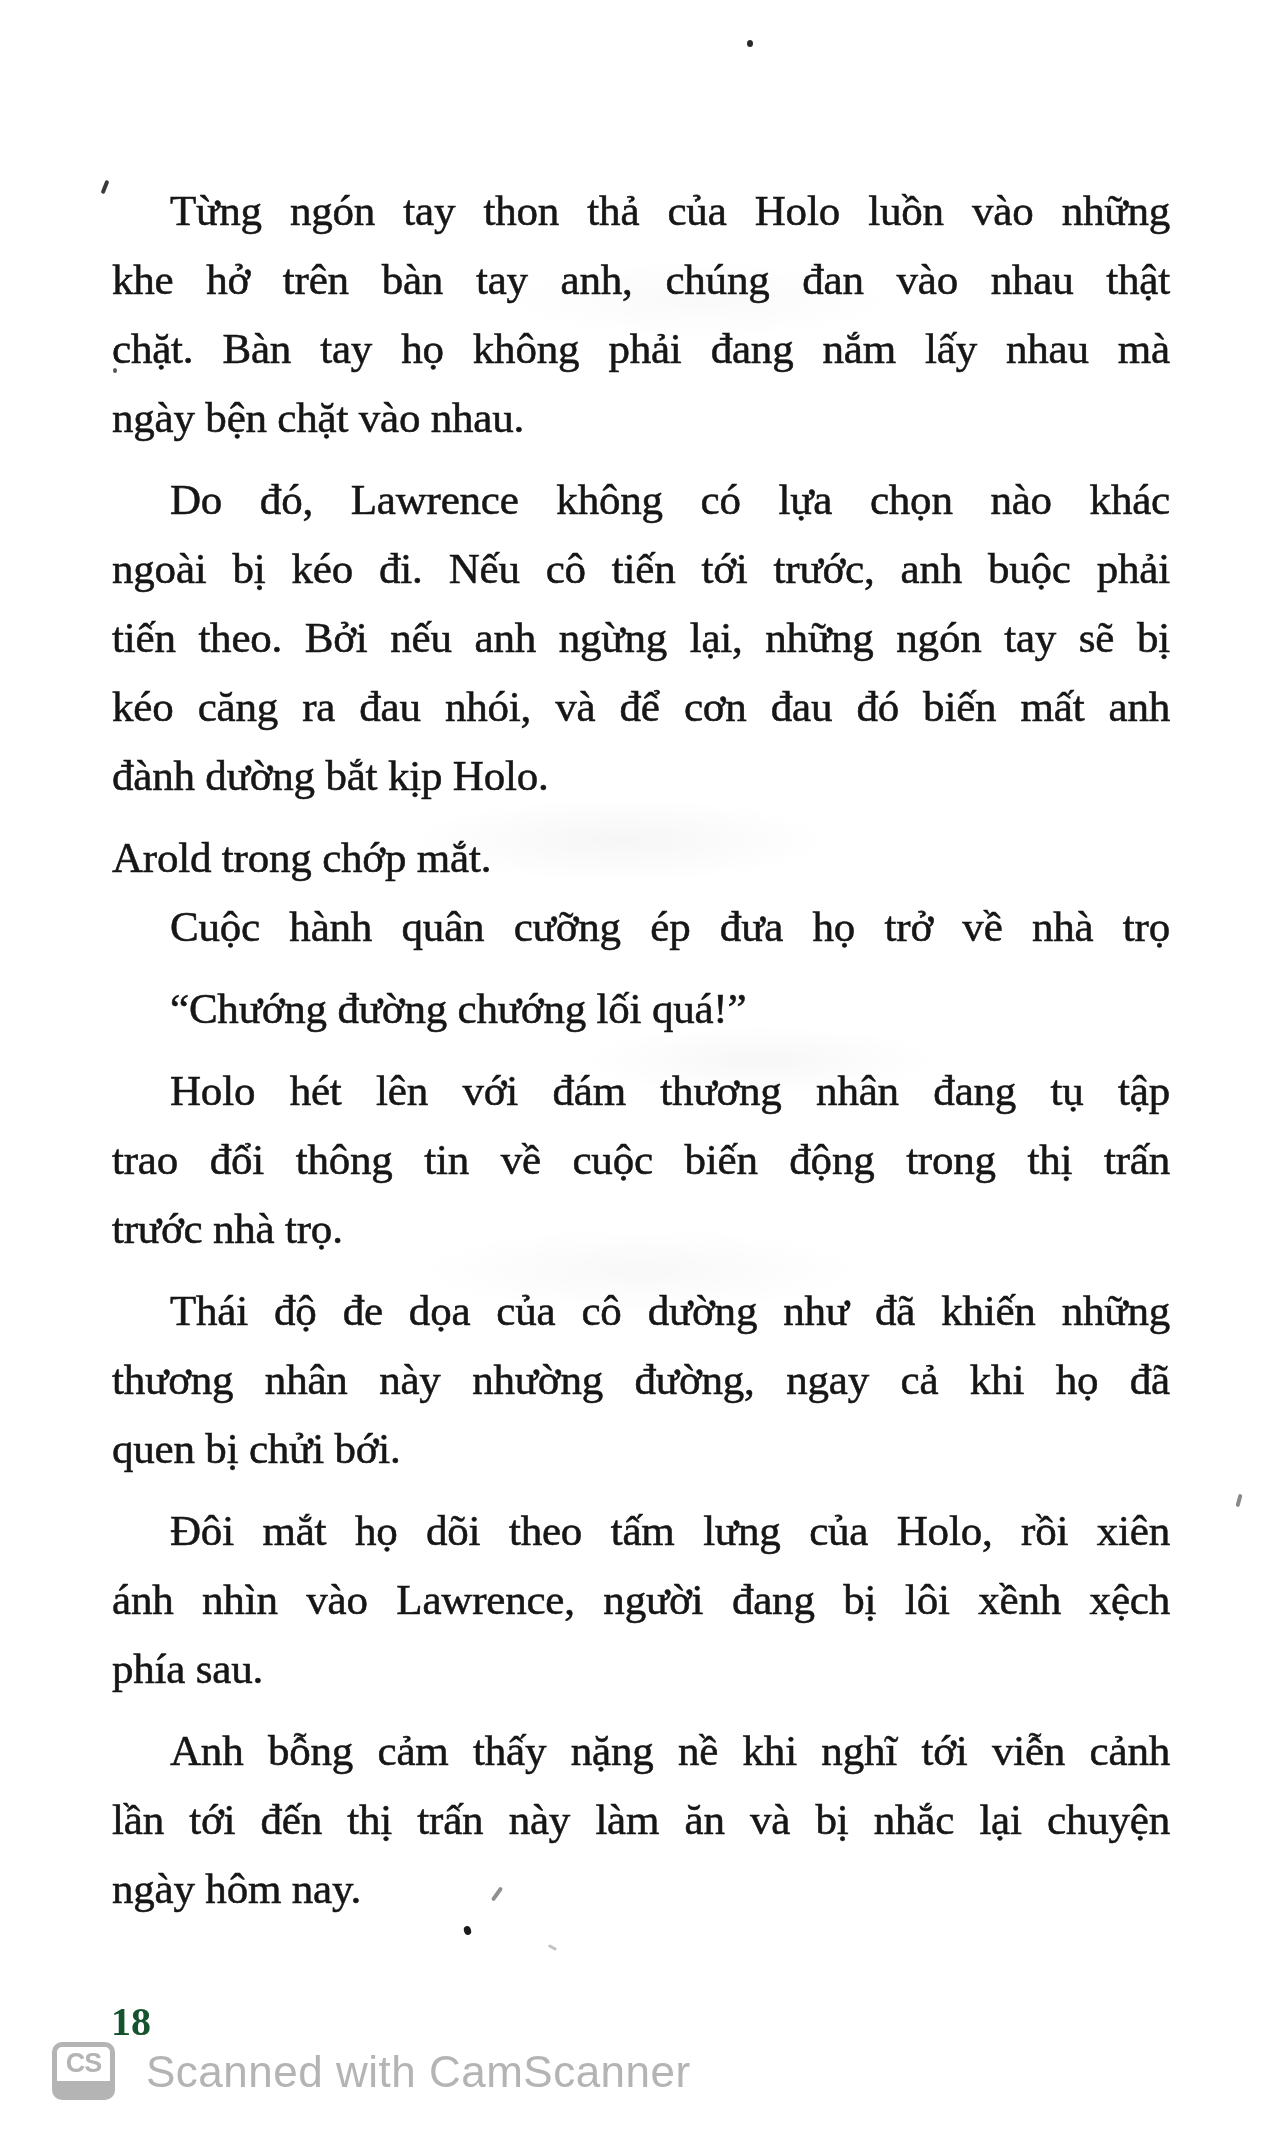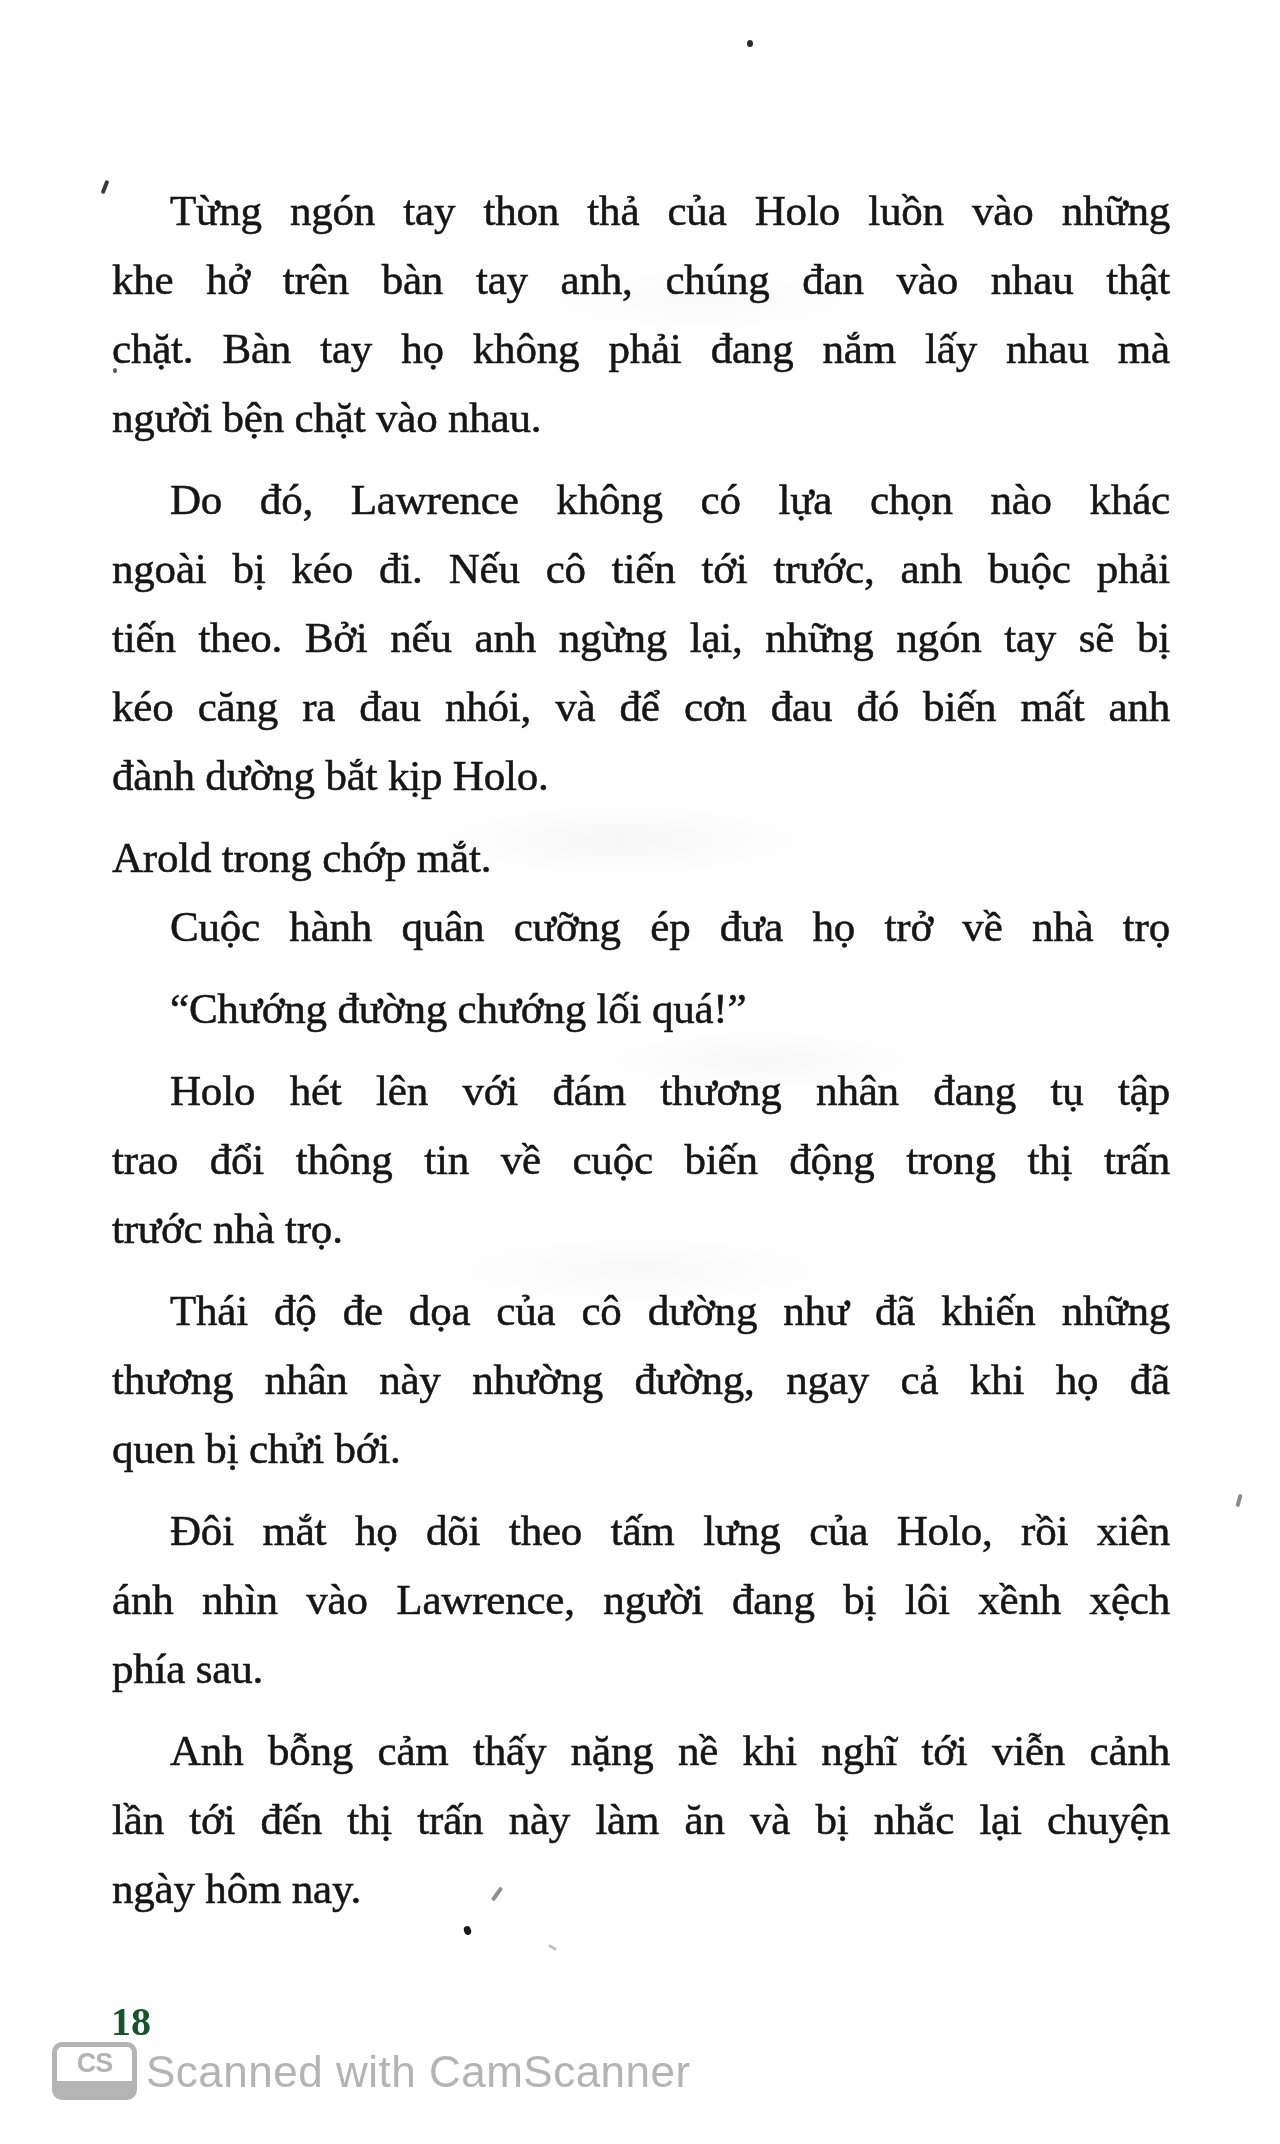--- a/index.html
+++ b/index.html
@@ -46,21 +46,21 @@
     line-height: 42px;
     font-weight: bold;
     color: #14532d;
     font-family: "Liberation Serif", serif;
   }
   
   .cs-logo {
     position: absolute;
     left: 52px;
     top: 2042px;
-    width: 85px;
+    width: 63px;
     height: 58px;
     box-sizing: border-box;
     border: 5px solid #b4b4b4;
     border-radius: 10px;
     background: #ffffff;
   }
   .cs-logo-text {
     position: absolute;
     left: 0; right: 0; top: 1px;
     text-align: center;
@@ -103,21 +103,21 @@
 <body>
 
 <div class="page">
 
   <div class="page-text">
 
     <div class="para">
       <div class="line first">Từng ngón tay thon thả của Holo luồn vào những</div>
       <div class="line">khe hở trên bàn tay anh, chúng đan vào nhau thật</div>
       <div class="line">chặt. Bàn tay họ không phải đang nắm lấy nhau mà</div>
-      <div class="line last">người bện chặt vào nhau.</div>
+      <div class="line last">ngày bện chặt vào nhau.</div>
     </div>
 
     <div class="para">
       <div class="line first">Do đó, Lawrence không có lựa chọn nào khác</div>
       <div class="line">ngoài bị kéo đi. Nếu cô tiến tới trước, anh buộc phải</div>
       <div class="line">tiến theo. Bởi nếu anh ngừng lại, những ngón tay sẽ bị</div>
       <div class="line">kéo căng ra đau nhói, và để cơn đau đó biến mất anh</div>
       <div class="line last">đành dường bắt kịp Holo.</div>
     </div>
 

